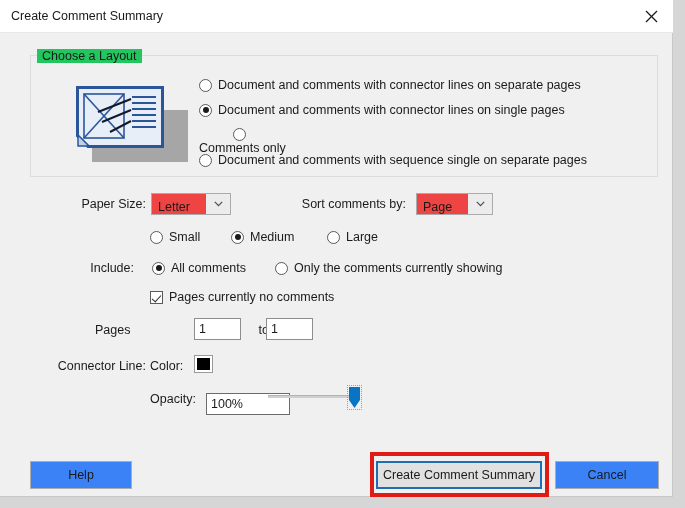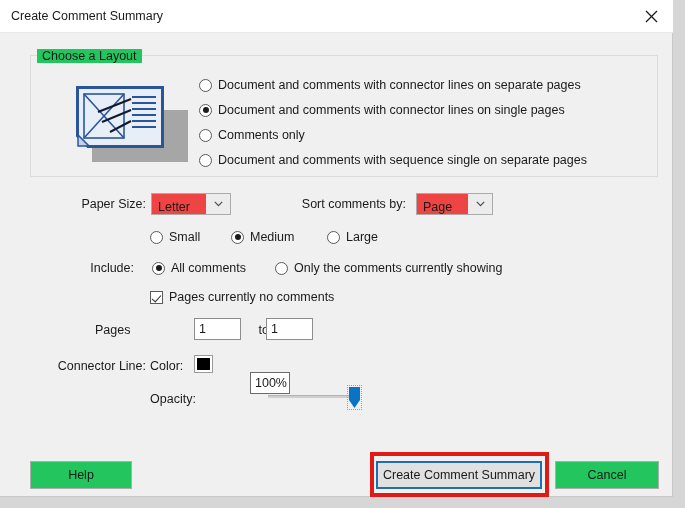--- a/index.html
+++ b/index.html
@@ -245,21 +245,21 @@
     width: 11px;
     height: 21px;
     outline: 1px dotted #9d9d9d;
     outline-offset: 1px;
   }
 
   
   .btn {
     position: absolute;
     height: 28px;
-    background: #22c55e;
+    background: #3b82f6;
     border: 1px solid #adadad;
     box-sizing: border-box;
     display: flex;
     align-items: center;
     justify-content: center;
     font-size: 12.5px;
     color: #1a1a1a;
     white-space: nowrap;
     cursor: default;
   }
@@ -319,21 +319,21 @@
   </div>
 
   <div class="radio-row" style="left:199px; top:78px;">
     <span class="radio"></span>
     <span>Document and comments with connector lines on separate pages</span>
   </div>
   <div class="radio-row" style="left:199px; top:103px;">
     <span class="radio checked"></span>
     <span>Document and comments with connector lines on single pages</span>
   </div>
-  <div class="radio-row" style="left:199px; top:128px;">
+  <div class="radio-row" style="left:199px; top:128px;flex-direction:column;">
     <span class="radio"></span>
     <span>Comments only</span>
   </div>
   <div class="radio-row" style="left:199px; top:153px;">
     <span class="radio"></span>
     <span>Document and comments with sequence single on separate pages</span>
   </div>
 
   <div class="field-label" style="left:46px; top:197px; width:100px;">Paper Size:</div>
   <div class="dropdown" style="left:151px; top:193px; width:80px;">
@@ -388,21 +388,21 @@
   <div class="field-label" style="left:245px; top:323px; width:24px; text-align:right;">to</div>
   <div class="textbox" style="left:266px; top:318px; width:47px;">1</div>
 
   <div class="field-label" style="left:36px; top:359px; width:110px;">Connector Line:</div>
   <div class="field-label" style="left:150px; top:359px; width:45px; text-align:left;">Color:</div>
   <div id="color-swatch">
       <div></div>
     </div>
 
   <div class="field-label" style="left:150px; top:392px; width:55px; text-align:left;">Opacity:</div>
-  <div class="textbox" style="left:206px; top:372px; width:40px; border-color:#6b6b6b;margin-left:44px;">100%</div>
+  <div class="textbox" style="left:206px; top:393px; width:84px; border-color:#6b6b6b;">100%</div>
 
   <div id="slider">
     <div id="slider-track"></div>
     <div id="slider-thumb">
       <svg width="11" height="21" viewBox="0 0 11 21">
         <polygon points="0,0 11,0 11,13 5.5,21 0,13" fill="#0a74c4"></polygon>
       </svg>
     </div>
   </div>
 

